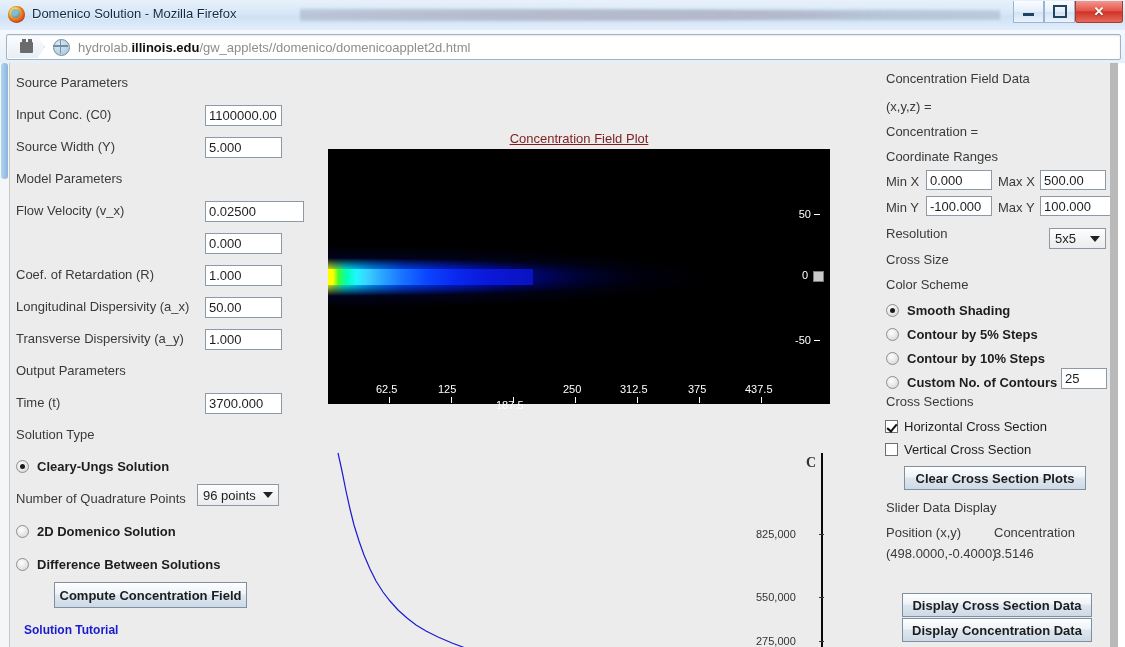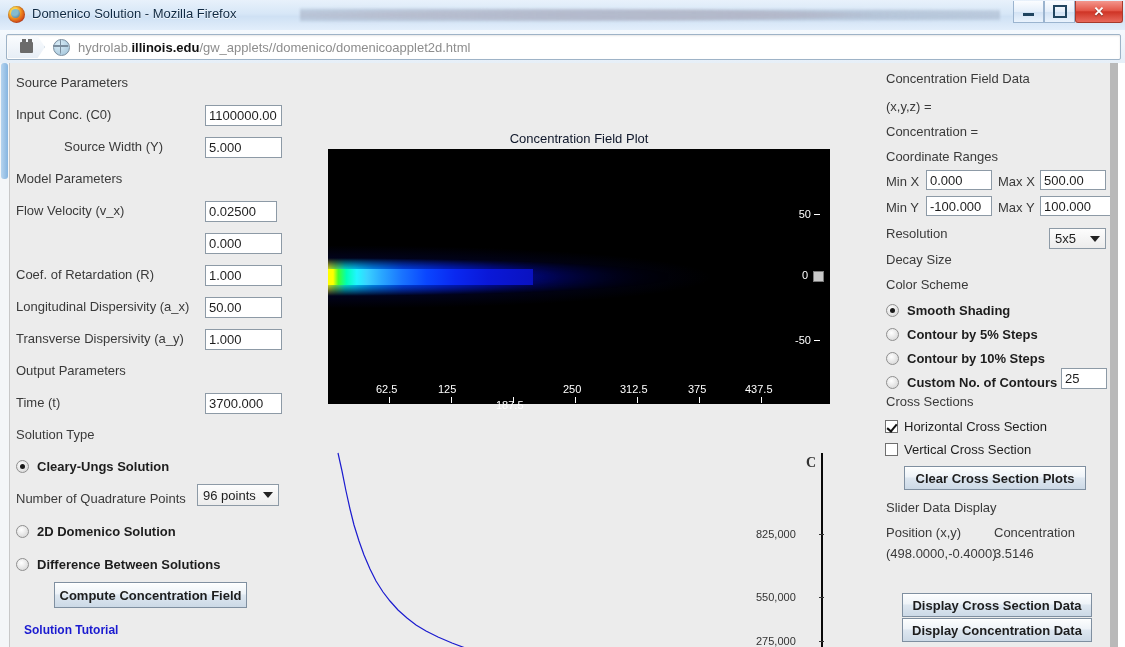--- a/index.html
+++ b/index.html
@@ -164,21 +164,21 @@
     display:flex;align-items:center;justify-content:center;
     font-size:13px;font-weight:bold;color:#1d1d1d;
     box-shadow:inset 0 1px 0 rgba(255,255,255,.9);
   }
   .link{
     position:absolute;font-size:12px;font-weight:bold;color:#1a1ad0;
   }
 
   
   .plot-title{
-    position:absolute;font-size:13px;color:#0f172a;text-align:center;width:100%;
+    position:absolute;font-size:13px;color:#7f1d1d;text-align:center;width:100%;text-decoration:underline;
   }
   .cfp-wrap{position:absolute;left:318px;top:86px;width:502px;height:255px;background:#000;}
   .cfp-canvas{position:absolute;left:0;top:0;width:502px;height:255px;}
   .plume{
     position:absolute;
     left:0;top:109px;width:340px;height:38px;
     background:
       linear-gradient(to right,
         rgba(255,255,0,1) 0%,
         rgba(120,255,60,1) 2.2%,
@@ -278,33 +278,33 @@
 
         <div class="row" style="top:8px;">
           <span class="section">Source Parameters</span>
         </div>
 
         <div class="row" style="top:40px;">
           <span class="lbl">Input Conc. (C0)</span>
         </div>
         <div class="tfield" style="left:189px;top:42px;width:77px;height:21px;">1100000.00</div>
 
-        <div class="row" style="top:72px;margin-left:48px;">
+        <div class="row" style="top:72px;">
           <span class="lbl">Source Width (Y)</span>
         </div>
         <div class="tfield" style="left:189px;top:74px;width:77px;height:21px;">5.000</div>
 
         <div class="row" style="top:104px;">
           <span class="section">Model Parameters</span>
         </div>
 
         <div class="row" style="top:136px;">
           <span class="lbl">Flow Velocity (v_x)</span>
         </div>
-        <div class="tfield" style="left:189px;top:138px;width:72px;height:21px;">0.02500</div>
+        <div class="tfield" style="left:189px;top:138px;width:99px;height:21px;">0.02500</div>
 
         <div class="tfield" style="left:189px;top:170px;width:77px;height:21px;">0.000</div>
 
         <div class="row" style="top:200px;">
           <span class="lbl">Coef. of Retardation (R)</span>
         </div>
         <div class="tfield" style="left:189px;top:202px;width:77px;height:21px;">1.000</div>
 
         <div class="row" style="top:232px;">
           <span class="lbl">Longitudinal Dispersivity (a_x)</span>
@@ -421,21 +421,21 @@
         <div class="tfield" style="left:48px;top:107px;width:66px;height:20px;">0.000</div>
         <div class="rlbl" style="left:120px;top:111px;">Max X</div>
         <div class="tfield" style="left:162px;top:107px;width:66px;height:20px;">500.00</div>
 
         <div class="rlbl" style="left:8px;top:137px;">Min Y</div>
         <div class="tfield" style="left:48px;top:133px;width:66px;height:20px;">-100.000</div>
         <div class="rlbl" style="left:120px;top:137px;">Max Y</div>
         <div class="tfield" style="left:162px;top:133px;width:74px;height:20px;">100.000</div>
 
         <div class="rlbl" style="left:8px;top:163px;">Resolution</div>
-        <div class="rlbl" style="left:8px;top:189px;">Decay Size</div>
+        <div class="rlbl" style="left:8px;top:189px;">Cross Size</div>
         <div class="combo" style="left:171px;top:165px;width:57px;height:21px;">
           <span>5x5</span>
           <span class="caret"></span>
         </div>
 
         <div class="rlbl" style="left:8px;top:214px;">Color Scheme</div>
 
         <div class="row" style="left:8px;top:236px;">
           <span class="radio on"></span>
           <span class="radlabel">Smooth Shading</span>

